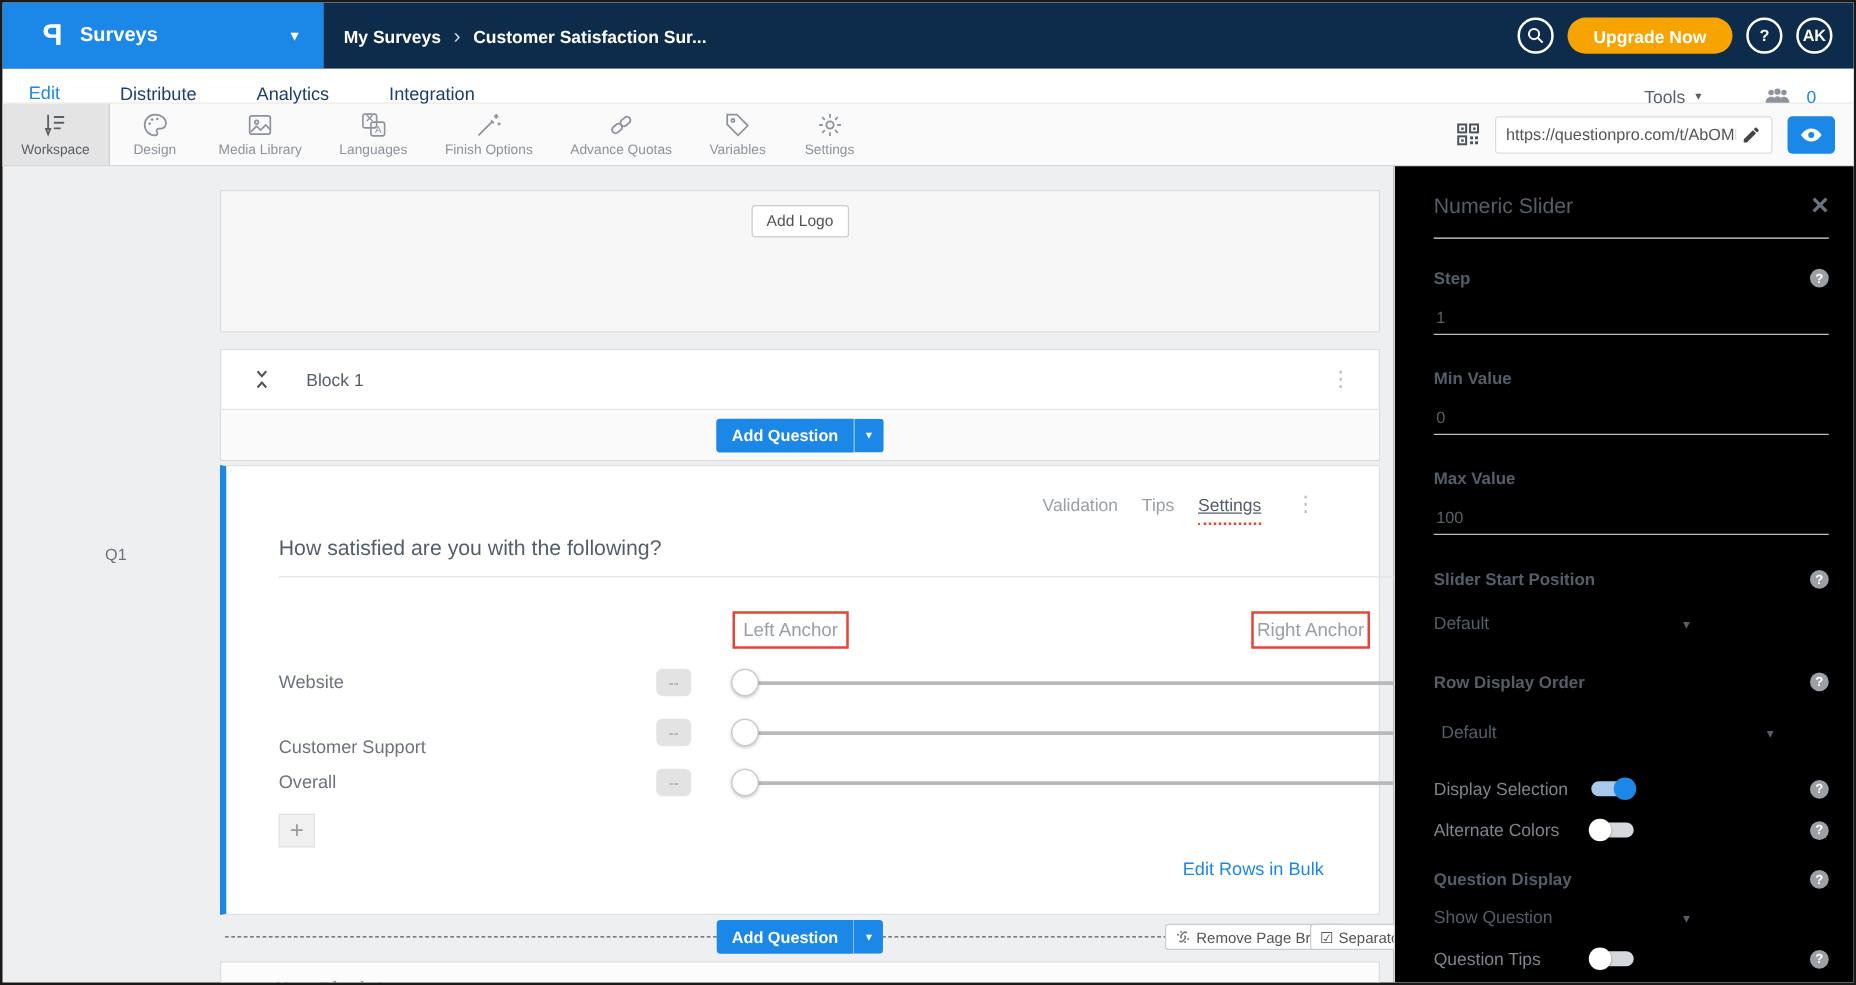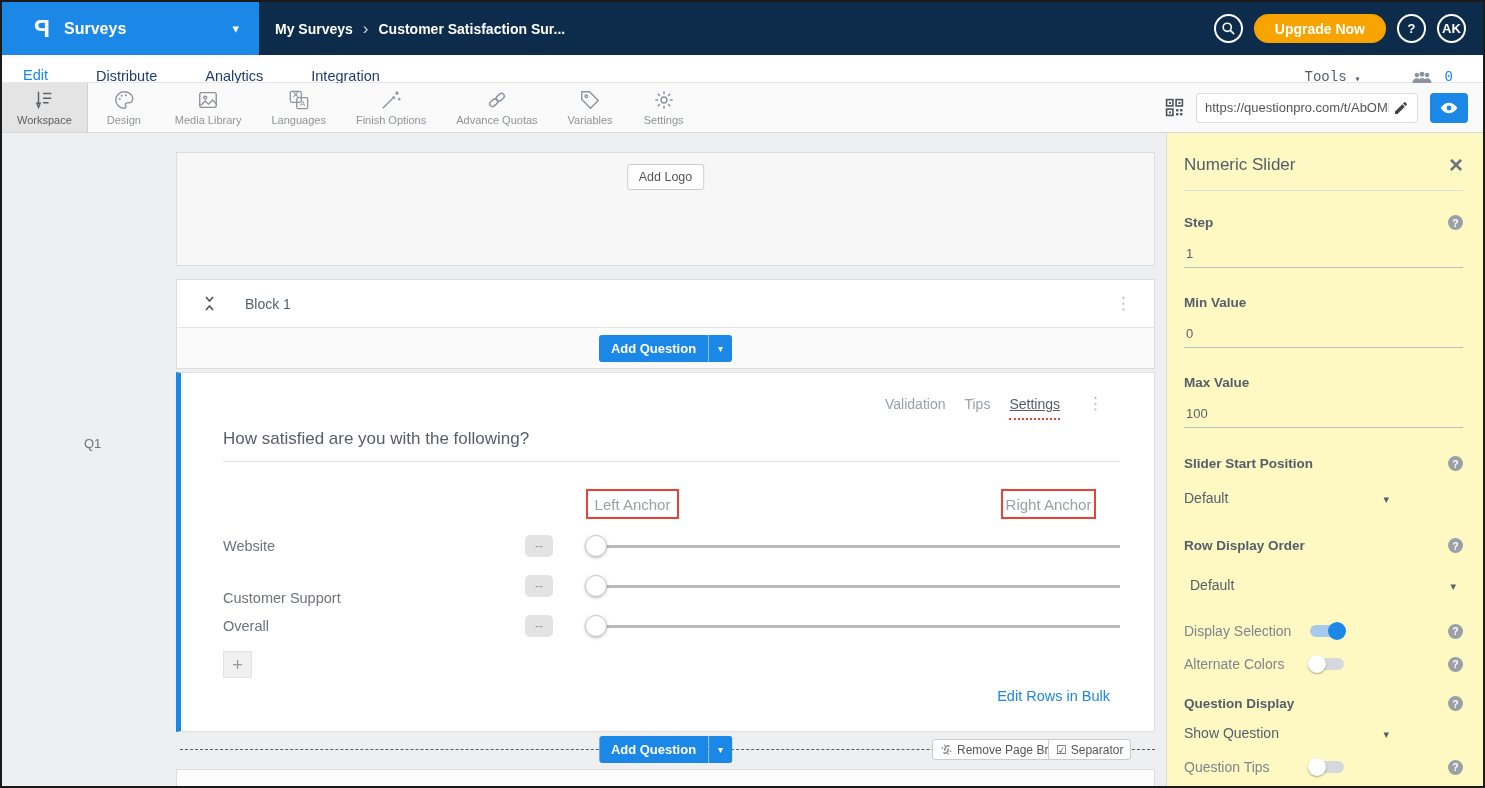--- a/index.html
+++ b/index.html
@@ -15,21 +15,21 @@
   .crumbs { color:#fff; font-size:14px; font-weight:600; margin-left:16px; display:flex; align-items:center; gap:10px; }
   .crumbs .sep { font-size:17px; font-weight:400; color:#cfd8e2; }
   .top-actions { margin-left:auto; display:flex; align-items:center; gap:11px; padding-right:17px; }
   .circle-btn { width:29px; height:29px; border-radius:50%; border:2px solid #fff; color:#fff; display:flex; align-items:center; justify-content:center; font-weight:bold; font-size:13px; cursor:pointer; background:transparent; }
   .upgrade { height:29px; border-radius:15px; background:#f7a400; color:#fff; font-weight:700; font-size:14px; border:none; padding:0 21px; cursor:pointer; }
 
   
   .navbar { height:28px; background:#fff; display:flex; align-items:center; padding:16px 30px 0 20px; border-bottom:1px solid #e7e7e7; flex:0 0 auto; }
   .nav-tab { font-size:14.5px; color:#1e3e70; font-weight:500; margin-right:46px; padding:3px 1px 4px; cursor:pointer; }
   .nav-tab.active { color:#1b87e6; border-bottom:2px solid #1b87e6; }
-  .nav-right { margin-left:auto; display:flex; align-items:flex-end; gap:8px;font-family:Liberation Mono, monospace; }
+  .nav-right { margin-left:auto; display:flex; align-items:center; gap:8px; }
   .tools { font-size:14px; color:#545e6b; cursor:pointer; }
   .nav-right .caret { font-size:10px; color:#545e6b; margin-right:42px; }
   .collab-count { color:#1b87e6; font-size:14px; margin-left:4px; }
 
   
   .toolbar { height:50px; background:#fafafa; border-bottom:1px solid #d8d8d8; display:flex; align-items:stretch; flex:0 0 auto; }
   .tool-item { display:flex; flex-direction:column; align-items:center; justify-content:center; gap:3px; padding:0 15px; color:#8d939c; cursor:pointer; min-width:72px; }
   .tool-item svg { width:22px; height:22px; }
   .tool-item .tlabel { font-size:11px; white-space:nowrap; }
   .tool-item.active { background:#e4e4e4; border-right:1px solid #cfcfcf; color:#5a6068; }
@@ -78,21 +78,21 @@
   .strip { position:relative; height:110px; margin-top:0; }
   .dash { position:absolute; left:4px; right:0; top:17px; border-top:1px dashed #5a5a5a; }
   .strip .addq { position:absolute; left:50%; transform:translateX(-50%); top:4px; }
   .pb-btn { position:absolute; top:7px; height:21px; background:#fff; border:1px solid #ccc; border-radius:3px; font-size:12px; color:#555; display:flex; align-items:center; gap:4px; padding:0 7px; cursor:pointer; font-family:"Liberation Sans",sans-serif; }
   .pb-remove { left:756px; }
   .pb-sep { left:872px; }
   .next-block { position:absolute; left:0; right:0; top:37px; height:73px; background:#fcfcfc; border:1px solid #ddd; padding:13px 0 0 43px; }
   .next-block-title { font-size:15px; font-weight:700; color:#33475c; }
 
   
-  .panel { width:317px; background:#fef9c3; border-left:1px solid #ddd; padding:20px 20px 0 17px; overflow:hidden; }
+  .panel { width:368px; background:#000000; border-left:1px solid #ddd; padding:20px 20px 0 31px; overflow:hidden; }
   .panel-head { display:flex; align-items:center; justify-content:space-between; }
   .panel-title { font-size:17px; color:#545e6b; }
   .close-x { font-size:24px; font-weight:900; color:#6b7280; cursor:pointer; line-height:1; }
   .panel-div { border-bottom:1px solid #ddd; margin-top:13px; }
   .prow { display:flex; align-items:center; justify-content:space-between; }
   .plabel { font-size:13.5px; font-weight:700; color:#545e6b; }
   .help { width:15px; height:15px; border-radius:50%; background:#9aa0a6; color:#fff; font-size:10.5px; font-weight:bold; display:flex; align-items:center; justify-content:center; flex:0 0 auto; cursor:pointer; }
   .pinput { width:100%; border:none; border-bottom:1px solid #b9bec4; font-size:13px; color:#5a6068; padding:0 0 6px 2px; outline:none; background:transparent; font-family:"Liberation Sans",sans-serif; }
   .dropdown { display:flex; align-items:flex-end; justify-content:space-between; cursor:pointer; }
   .dd-value { font-size:14px; color:#545e6b; }

